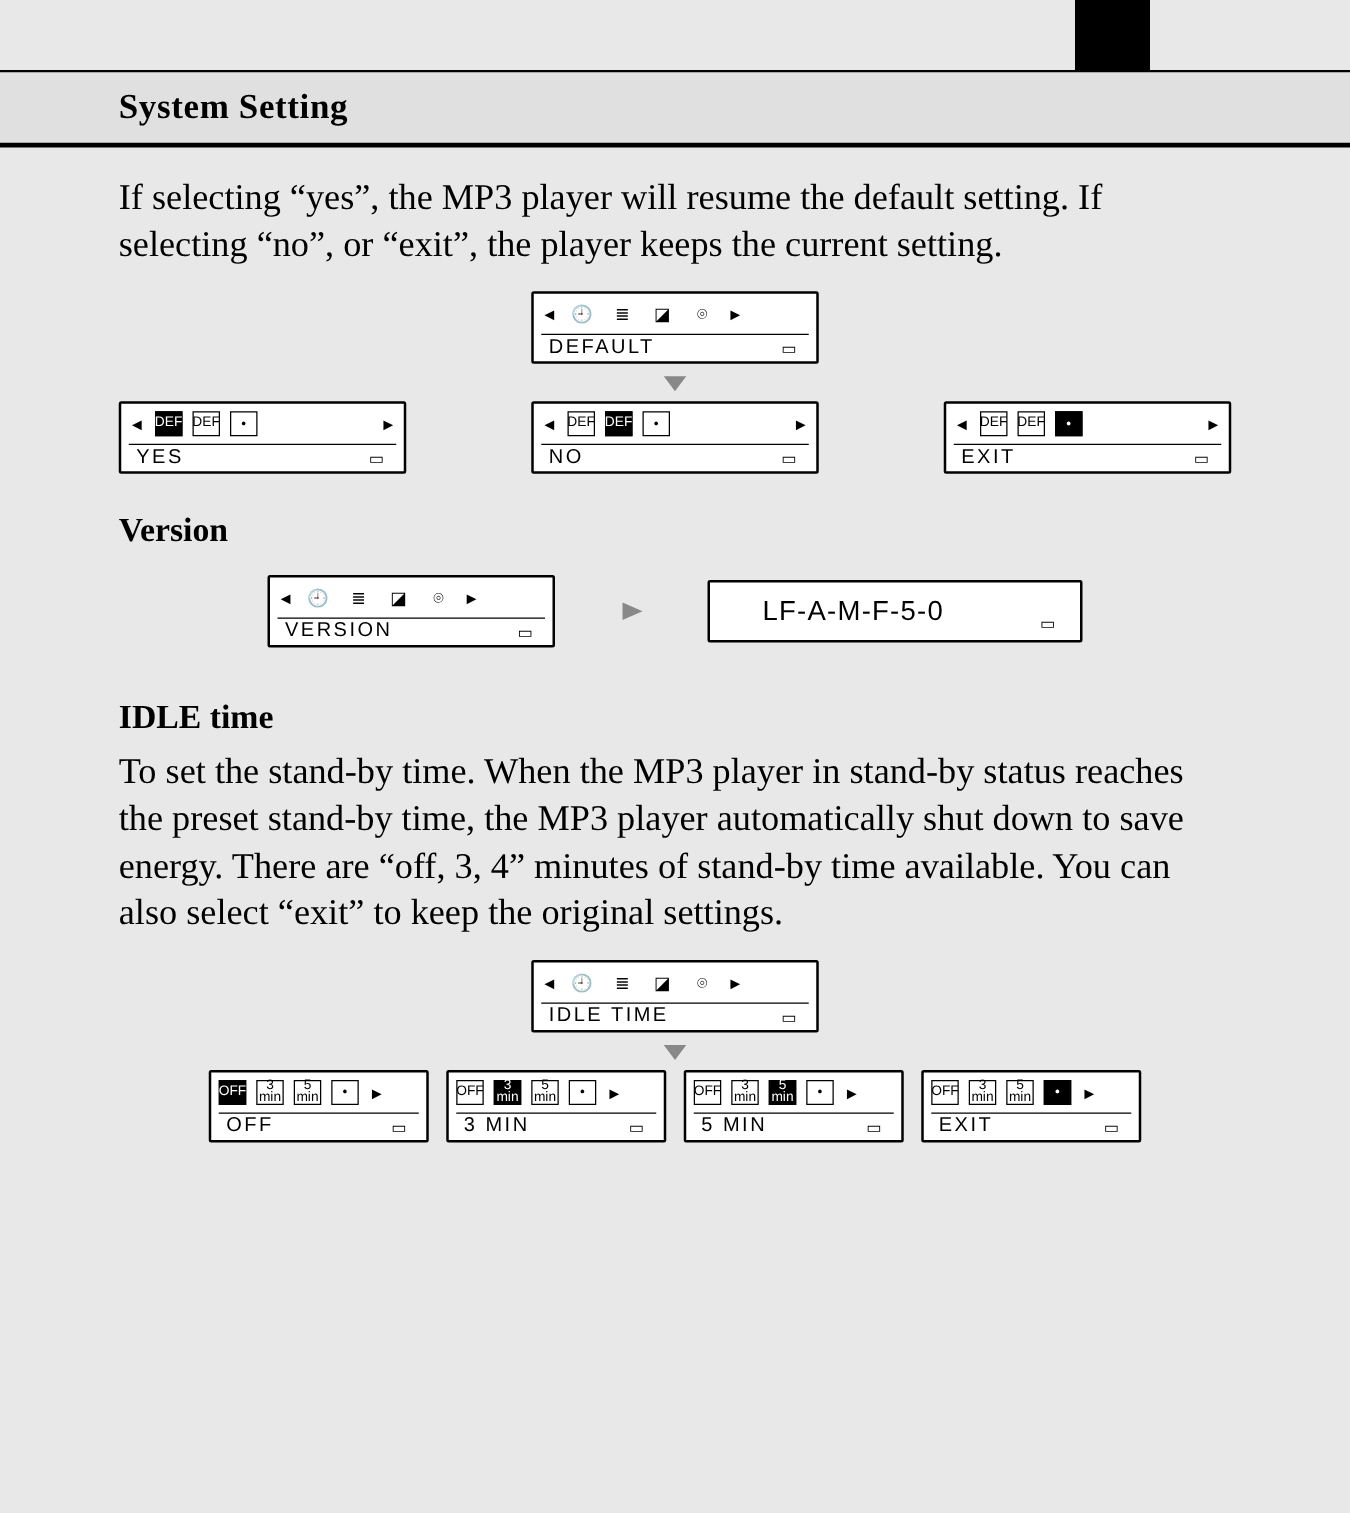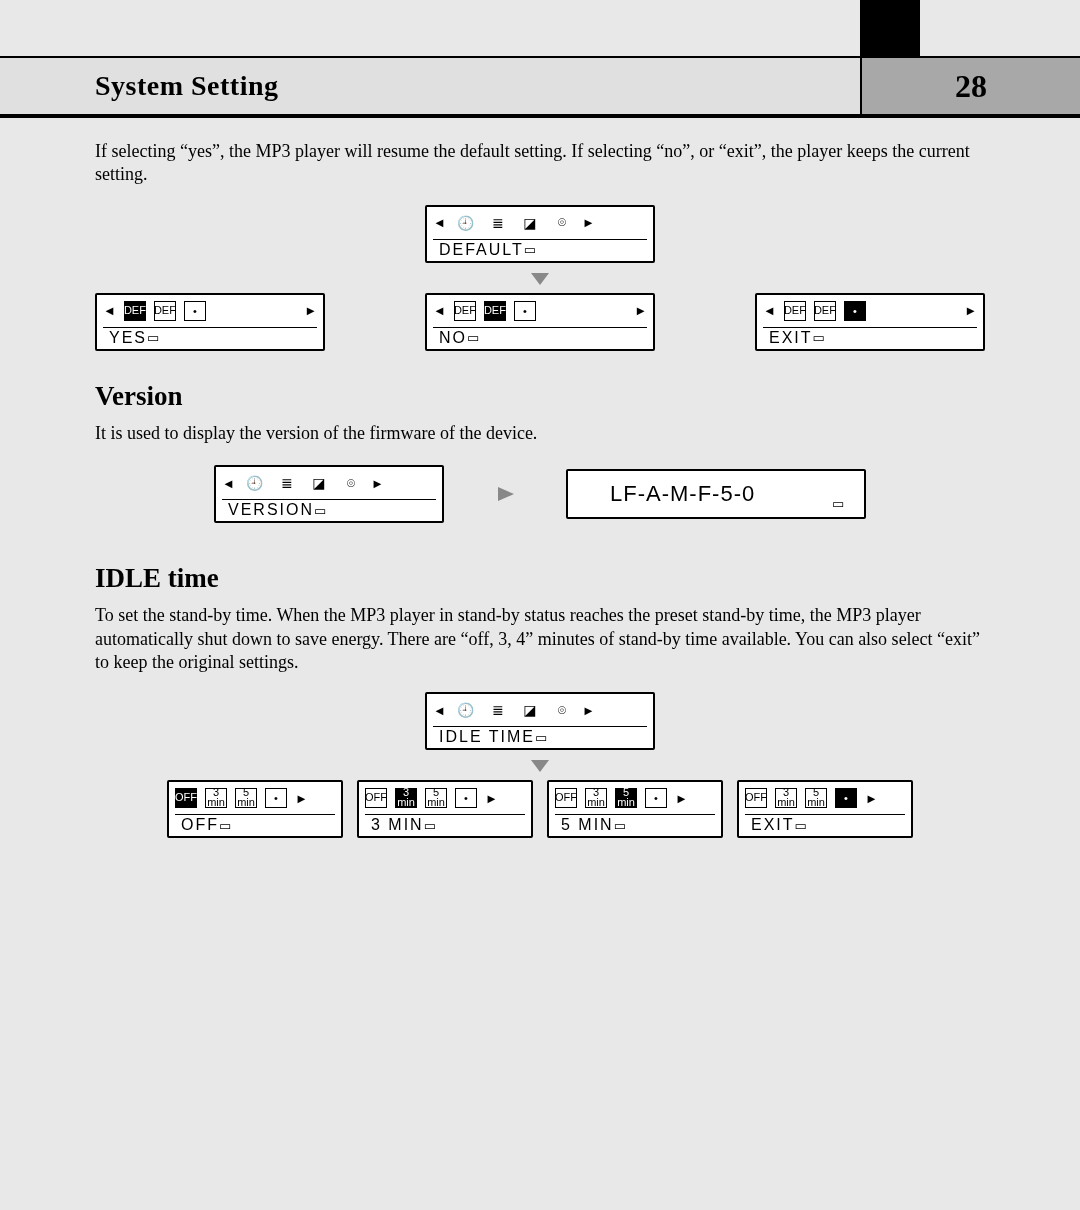--- a/index.html
+++ b/index.html
@@ -51,21 +51,21 @@
     width: 890px;
     color: #000;
   }
   .sec-heading {
     font-size: 27px;
     font-weight: bold;
     margin-top: 20px;
     margin-bottom: 10px;
   }
   .body-text {
-    font-size: 18px;
+    font-size: 29px;
     line-height: 1.3;
     margin-bottom: 18px;
   }
   .lcd-group {
     display: flex;
     flex-direction: column;
     align-items: center;
     gap: 6px;
     margin: 10px 0 30px 0;
   }
@@ -110,21 +110,21 @@
     display:flex;align-items:center;justify-content:center;
     font-size:11px;
   }
   .lcd .arrow-l, .lcd .arrow-r {
     font-size: 13px;
     line-height: 1;
   }
   .lcd .label-row {
     display: flex;
     align-items: center;
-    justify-content: flex-start;
+    justify-content: space-between;
     border-top: 1.5px solid #000;
     margin-top: 3px;
     padding-top: 1px;
     font-size: 16px;
     letter-spacing: 2px;
     font-family: "Arial Narrow", Arial, sans-serif;
   }
   .lcd .label-text {
     padding-left: 6px;
   }
@@ -157,23 +157,20 @@
   .tiny { font-size: 9px; line-height:0.9; text-align:center; }
 </style>
 </head>
 <body>
 
 <div class="top-black-tab"></div>
 
 <div class="header-bar">
   <div class="header-title-area">
     <span class="header-title">System Setting</span>
-  </div>
-  <div class="header-page-box">
-    <span class="header-page">28</span>
   </div>
 </div>
 
 <div class="content">
 
   <div class="body-text">If selecting “yes”, the MP3 player will resume the default setting. If selecting “no”, or “exit”, the player keeps the current setting.</div>
 
   <div class="lcd-group">
     <div class="lcd w230">
       <div class="icon-row">
@@ -234,21 +231,20 @@
         </div>
         <div class="label-row">
           <span class="label-text">EXIT</span>
           <span class="batt">▭</span>
         </div>
       </div>
     </div>
   </div>
 
   <div class="sec-heading">Version</div>
-  <div class="body-text">It is used to display the version of the firmware of the device.</div>
 
   <div class="version-flow">
     <div class="lcd w230">
       <div class="icon-row">
         <span class="arrow-l">◄</span>
         <span class="icon">🕘</span>
         <span class="icon">≣</span>
         <span class="icon">◪</span>
         <span class="icon">⌾</span>
         <span class="arrow-r">►</span>

